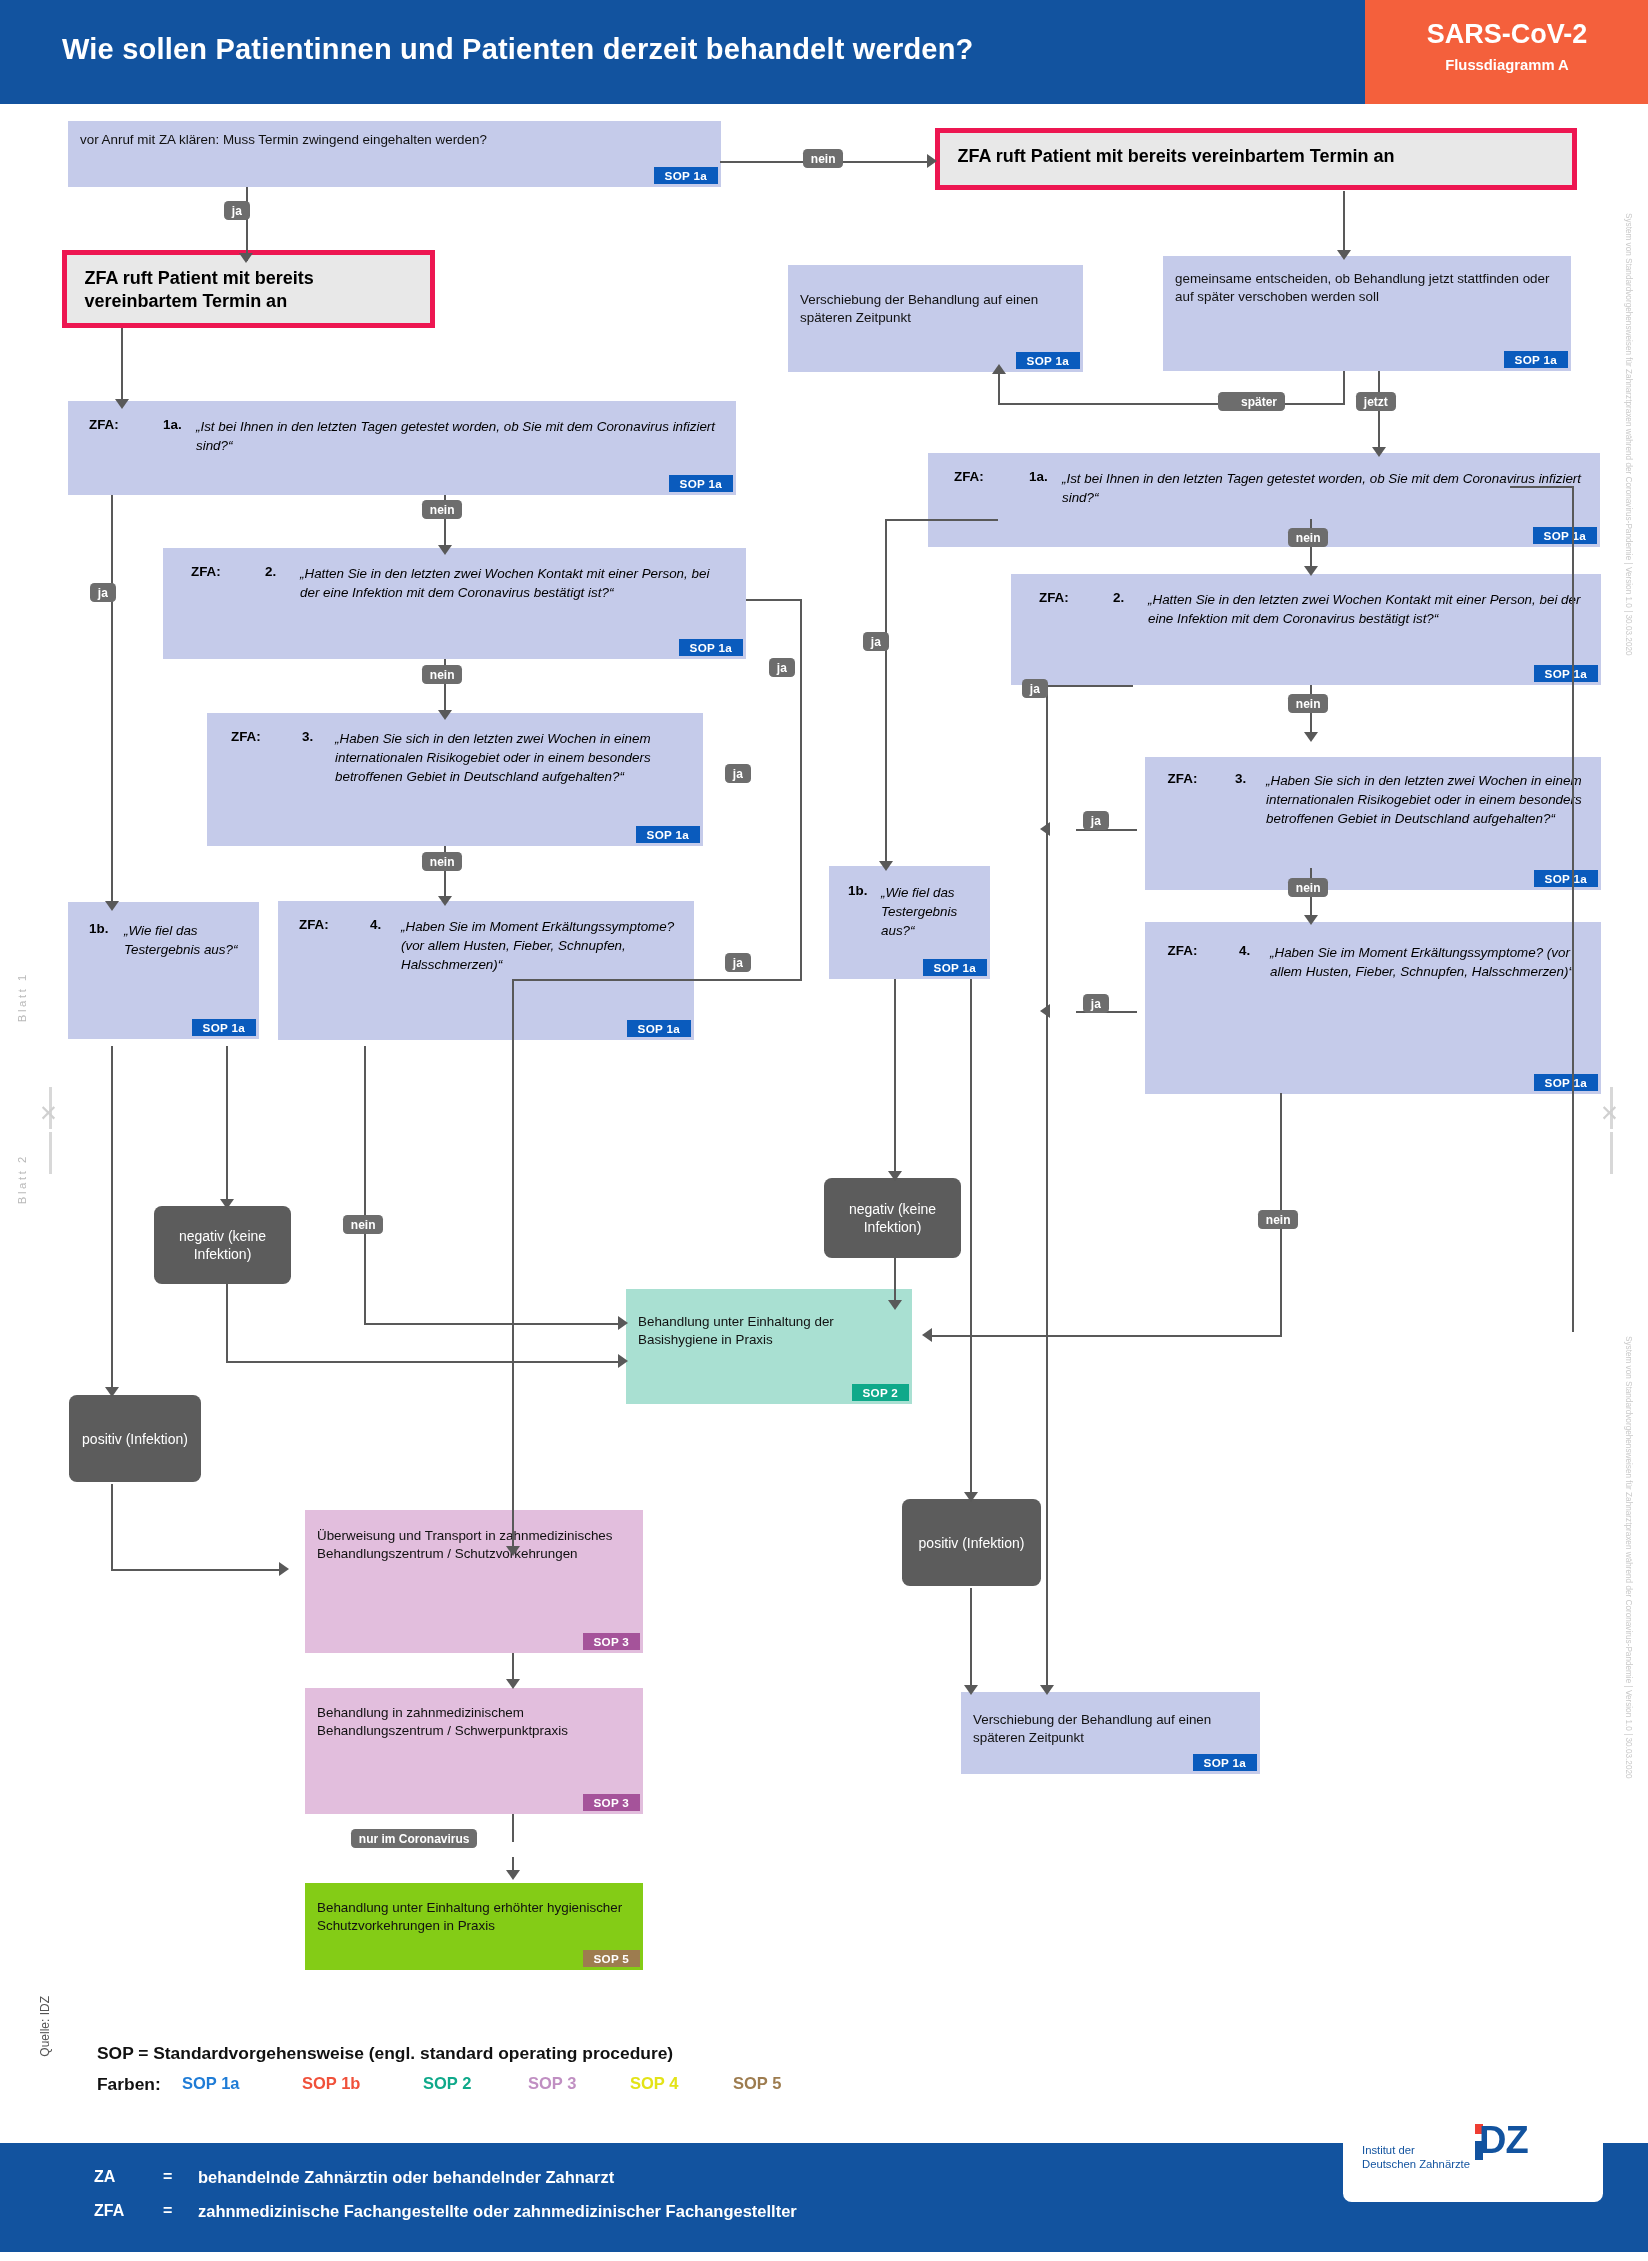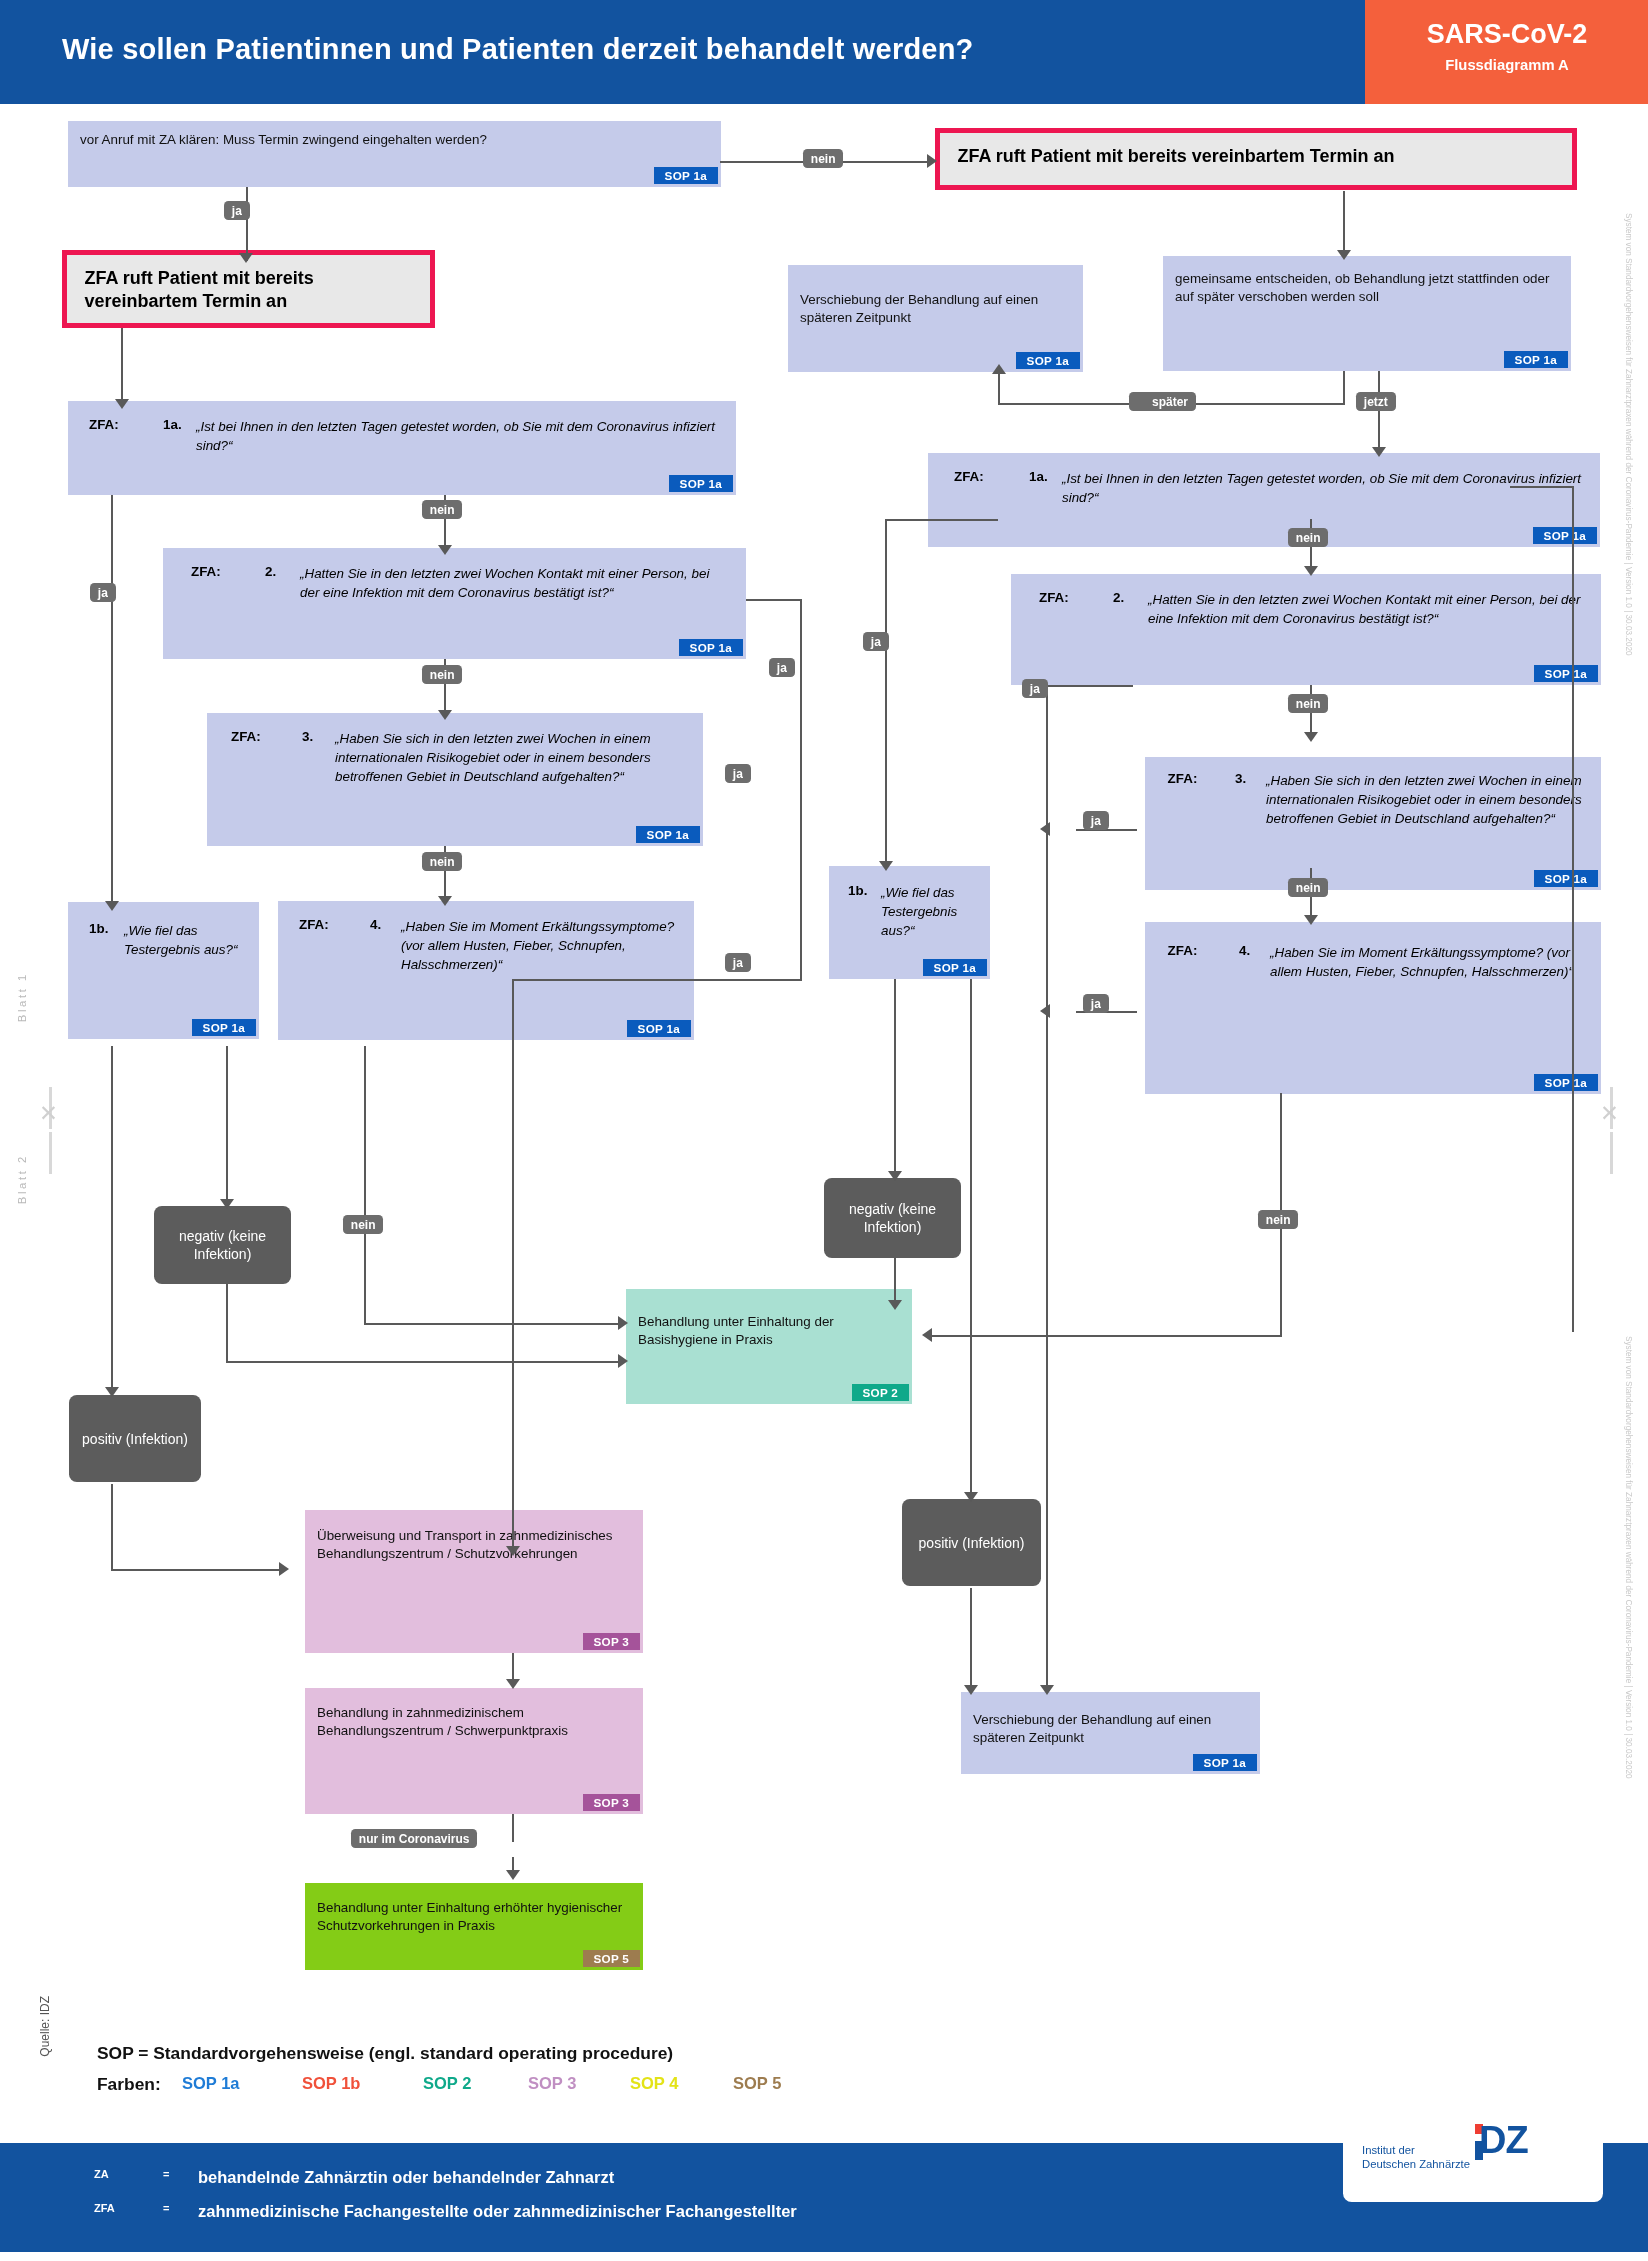--- a/index.html
+++ b/index.html
@@ -9,21 +9,21 @@
   
   .hdr-blue{position:absolute;left:0;top:0;width:1365px;height:104px;background:#12539f;}
   .hdr-title{position:absolute;left:62px;top:33px;color:#ffffff;font-size:29px;font-weight:bold;letter-spacing:0.2px;}
   .hdr-orange{position:absolute;left:1365px;top:0;width:284px;height:104px;background:#f4603c;}
   .hdr-sars{position:absolute;left:1365px;top:19px;width:284px;text-align:center;color:#ffffff;font-size:27px;font-weight:bold;}
   .hdr-sub{position:absolute;left:1365px;top:57px;width:284px;text-align:center;color:#ffffff;font-size:14.8px;font-weight:bold;}
 
   
   .ftr{position:absolute;left:0;top:2143px;width:1649px;height:109px;background:#12539f;}
   .ftr-line{position:absolute;color:#ffffff;font-size:16.5px;font-weight:bold;}
-  .ftr-key{position:absolute;color:#ffffff;font-size:11px;font-weight:bold;}
+  .ftr-key{position:absolute;color:#ffffff;font-size:16px;font-weight:bold;}
   .logo-card{position:absolute;left:1343px;top:2110px;width:260px;height:92px;background:#ffffff;border-radius:8.7px;}
   .logo-idz{position:absolute;left:1479px;top:2119px;font-size:38px;font-weight:bold;color:#12539f;letter-spacing:-0.9px;}
   .logo-dot{position:absolute;left:1475px;top:2124px;width:7.8px;height:9.5px;background:#ef3e33;}
   .logo-dot2{position:absolute;left:1475px;top:2141px;width:7.8px;height:19px;background:#12539f;}
   .logo-txt{position:absolute;left:1362px;top:2143px;font-size:11.3px;line-height:14px;color:#12539f;}
 
   
   .bx{position:absolute;box-sizing:border-box;}
   .bx .t{position:absolute;left:12px;top:10.4px;right:8.7px;font-size:13.4px;line-height:18px;color:#111;}
   .sop{position:absolute;right:3.5px;bottom:3.5px;color:#fff;font-size:11.7px;font-weight:bold;padding:1.7px 10.4px;letter-spacing:0.3px;}
@@ -207,21 +207,21 @@
 
   <div class="bx b-blue" style="left:788px;top:265px;width:295px;height:107px;">
     <div class="t" style="top:26px;">Verschiebung der Behandlung auf einen späteren Zeitpunkt</div>
     <div class="sop sop1a">SOP 1a</div>
   </div>
 
   <div class="bx b-blue" style="left:1163px;top:256px;width:408px;height:115px;">
     <div class="t" style="top:14px;">gemeinsame  entscheiden, ob Behandlung jetzt stattfinden oder auf später verschoben werden soll</div>
     <div class="sop sop1a">SOP 1a</div>
   </div>
-  <div class="lbl" style="left:1129px;top:392px;padding-left:23px;">später</div>
+  <div class="lbl" style="left:1218px;top:392px;padding-left:23px;">später</div>
   <div class="lbl" style="left:1356px;top:392px;text-align:center;">jetzt</div>
 
   <div class="bx b-blue" style="left:68px;top:401px;width:668px;height:94px;">
     <div style="position:absolute;left:21px;top:15.6px;font-size:13.4px;font-weight:bold;">ZFA:</div>
     <div style="position:absolute;left:95px;top:15.6px;font-size:13.4px;font-weight:bold;">1a.</div>
     <div style="position:absolute;left:128px;top:15.6px;right:15.6px;font-size:13.4px;line-height:19px;font-style:italic;">„Ist bei Ihnen in den letzten Tagen getestet worden, ob Sie mit dem Coronavirus infiziert sind?“</div>
     <div class="sop sop1a">SOP 1a</div>
   </div>
   <div class="lbl" style="left:422px;top:500px;">nein</div>
   <div class="lbl" style="left:90px;top:583px;">ja</div>

